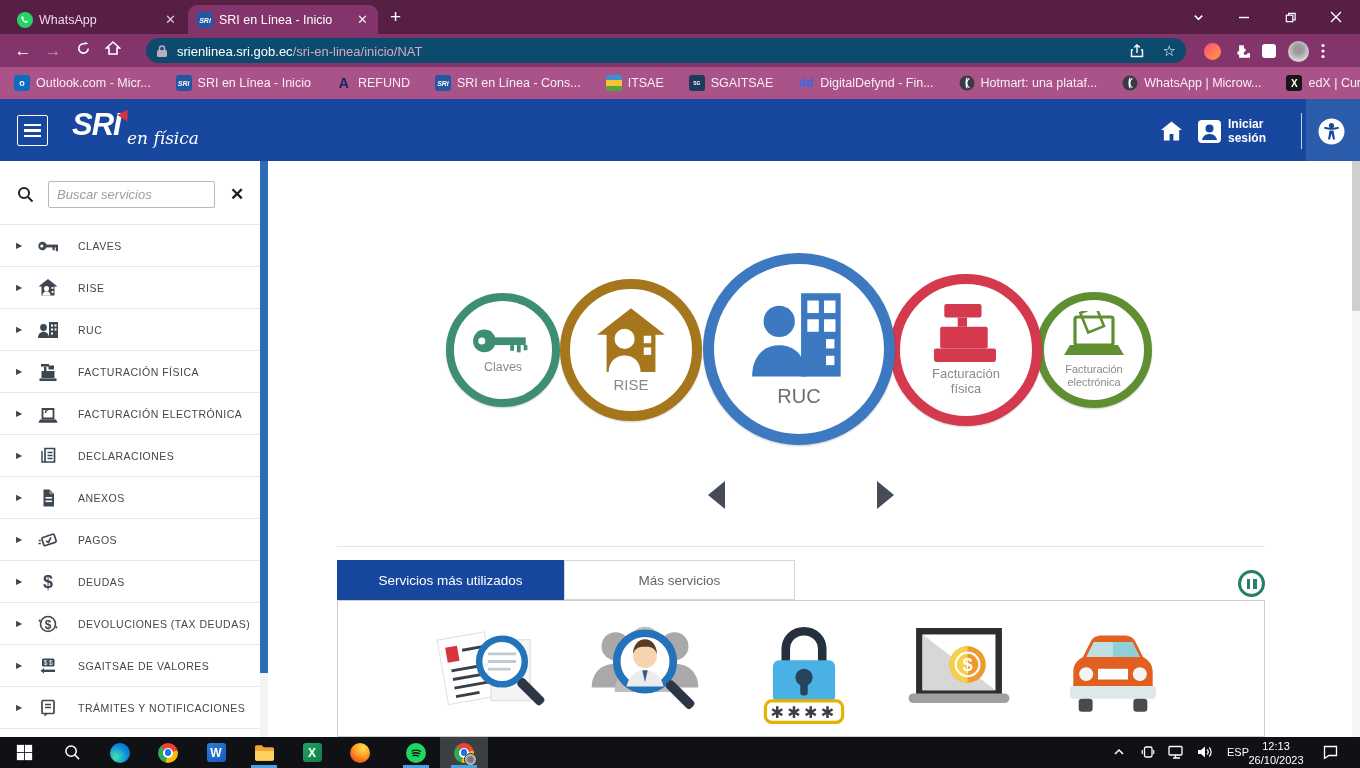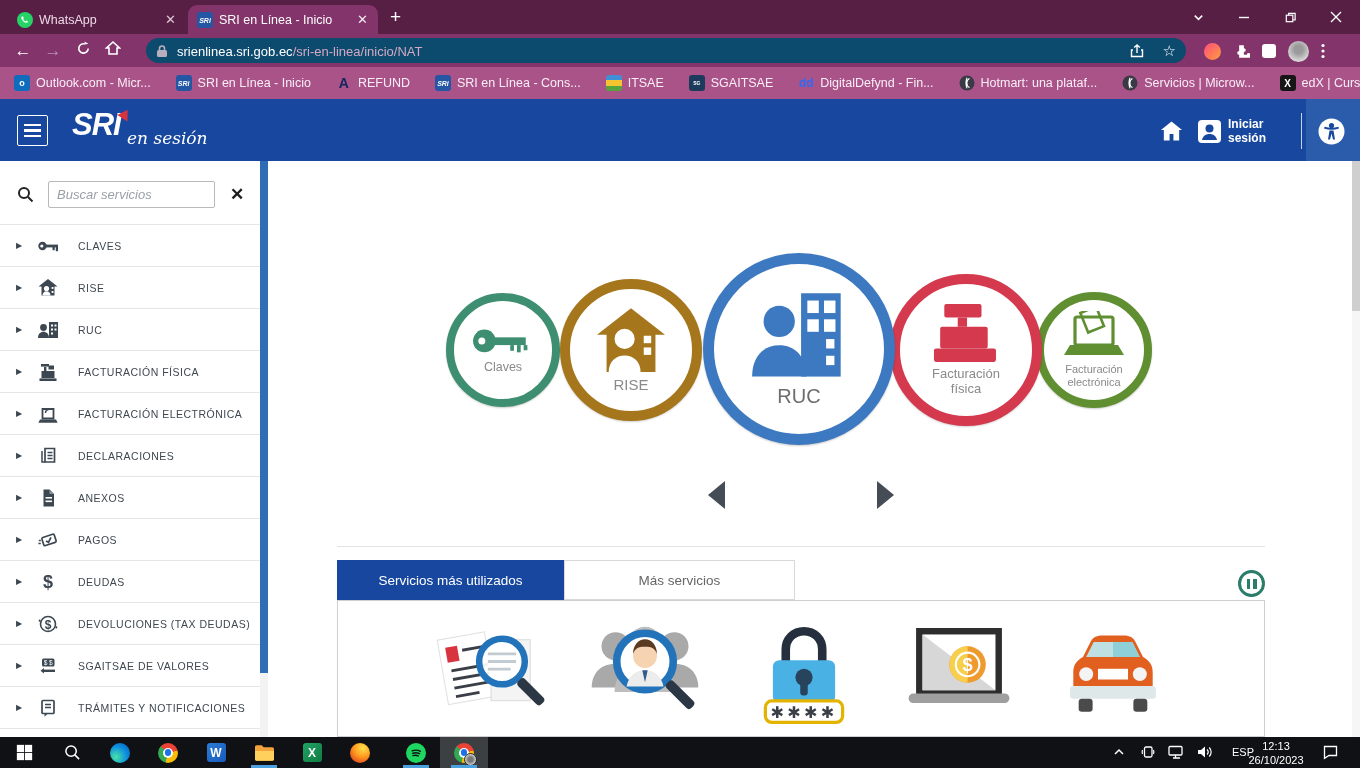--- a/index.html
+++ b/index.html
@@ -220,40 +220,40 @@
     </span>
     <span>Hotmart: una plataf...</span>
   </span>
   <span class="bm">
     <span class="bmfav">
       <svg width="16" height="16" viewBox="0 0 16 16">
           <circle cx="8" cy="8" r="7.5" fill="#3a3a44"></circle>
           <path d="M10.5 3.5c-3.5 1.5-3.5 7.5 0 9M8 2.8c-1.2 3-1.2 7.4 0 10.4" stroke="#fff" stroke-width="1.1" fill="none"></path>
         </svg>
     </span>
-    <span>Servicios | Microw...</span>
+    <span>WhatsApp | Microw...</span>
   </span>
   <span class="bm">
     <span class="bmfav" style="background:#161616;font-size:10px">X</span>
     <span>edX | Cursos en líne...</span>
   </span>
 
 </div>
 
 <div class="abs sriheader">
   <div class="abs acc-block" style="left:1306px;top:0;height:62px"></div>
 </div>
 <div class="abs burger">
     <i></i>
     <i></i>
     <i></i>
   </div>
 <span class="abs logo-sri">SRI</span>
 <span class="abs logo-tri"></span>
-<span class="abs logo-script">en sesión</span>
+<span class="abs logo-script">en física</span>
 <div class="abs" style="left:1160px;top:120px">
   <svg width="23" height="22" viewBox="0 0 24 22">
       <path d="M12 1L1 10h3v11h6v-7h4v7h6V10h3z" fill="#fff"></path>
     </svg>
 </div>
 <div class="abs" style="left:1197px;top:119px">
   <svg width="25" height="25" viewBox="0 0 25 25">
       <rect x="1" y="1" width="23" height="23" rx="4" fill="#fff"></rect>
       <circle cx="12.5" cy="9.5" r="4" fill="#17479e"></circle>
       <path d="M5 21c.8-4 3.8-6 7.5-6s6.7 2 7.5 6z" fill="#17479e"></path>
@@ -653,21 +653,21 @@
       <rect x="1" y="1.5" width="13" height="8.5" rx="1" fill="none" stroke="#fff" stroke-width="1.3"></rect>
       <path d="M5 13h7M7.5 10v3" stroke="#fff" stroke-width="1.3"></path>
     </svg>
 </div>
 <div class="abs" style="left:1196px;top:744px">
   <svg width="17" height="16" viewBox="0 0 17 16">
       <path d="M2 6v4h3l4 3.5v-11L5 6z" fill="#fff"></path>
       <path d="M11 5.5c1.5 1.5 1.5 3.5 0 5M13.2 3.5c2.6 2.6 2.6 6.4 0 9" stroke="#fff" stroke-width="1.2" fill="none"></path>
     </svg>
 </div>
-<div class="abs tray" style="left:1222px;top:746px;width:32px;text-align:right">ESP</div>
+<div class="abs tray" style="left:1222px;top:746px;width:32px;text-align:center">ESP</div>
 <div class="abs clock">
   <div>12:13</div>
   <div>26/10/2023</div>
 </div>
 <div class="abs" style="left:1322px;top:744px">
   <svg width="17" height="16" viewBox="0 0 17 16">
       <path d="M2.5 2.5h12v9h-7.5l-4.5 2.8z" fill="none" stroke="#fff" stroke-width="1.3"></path>
     </svg>
 </div>
 

